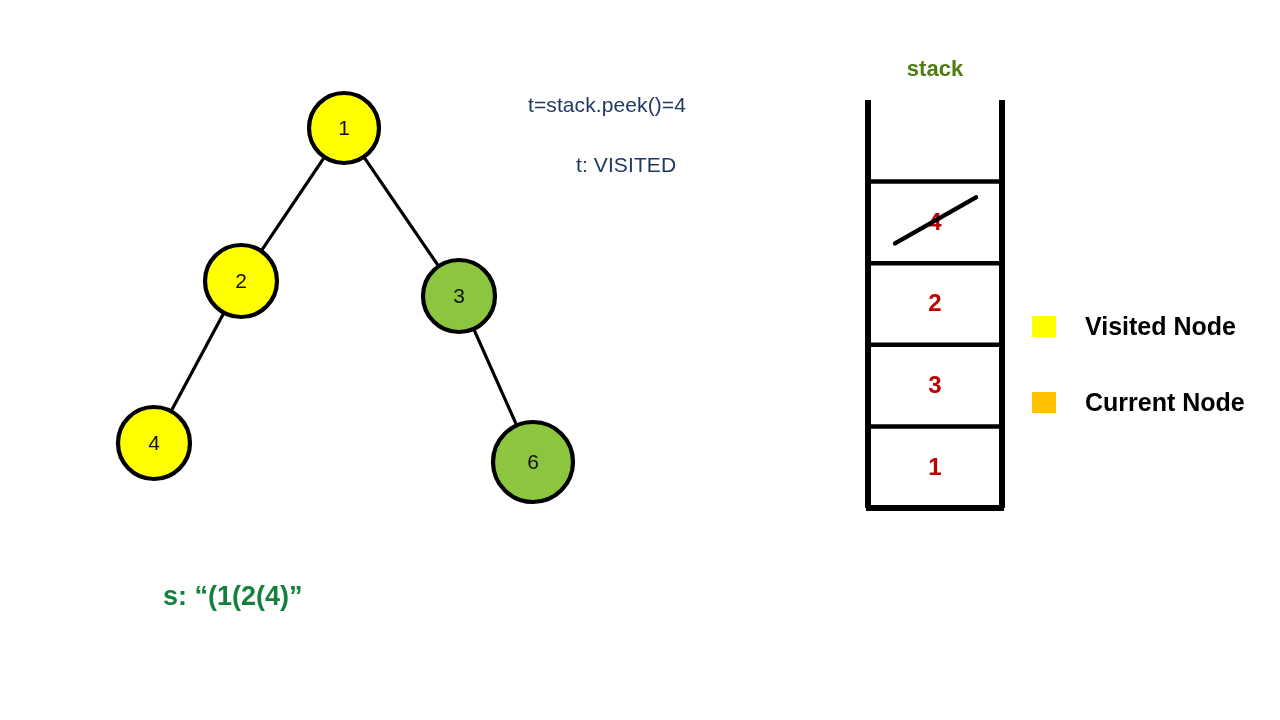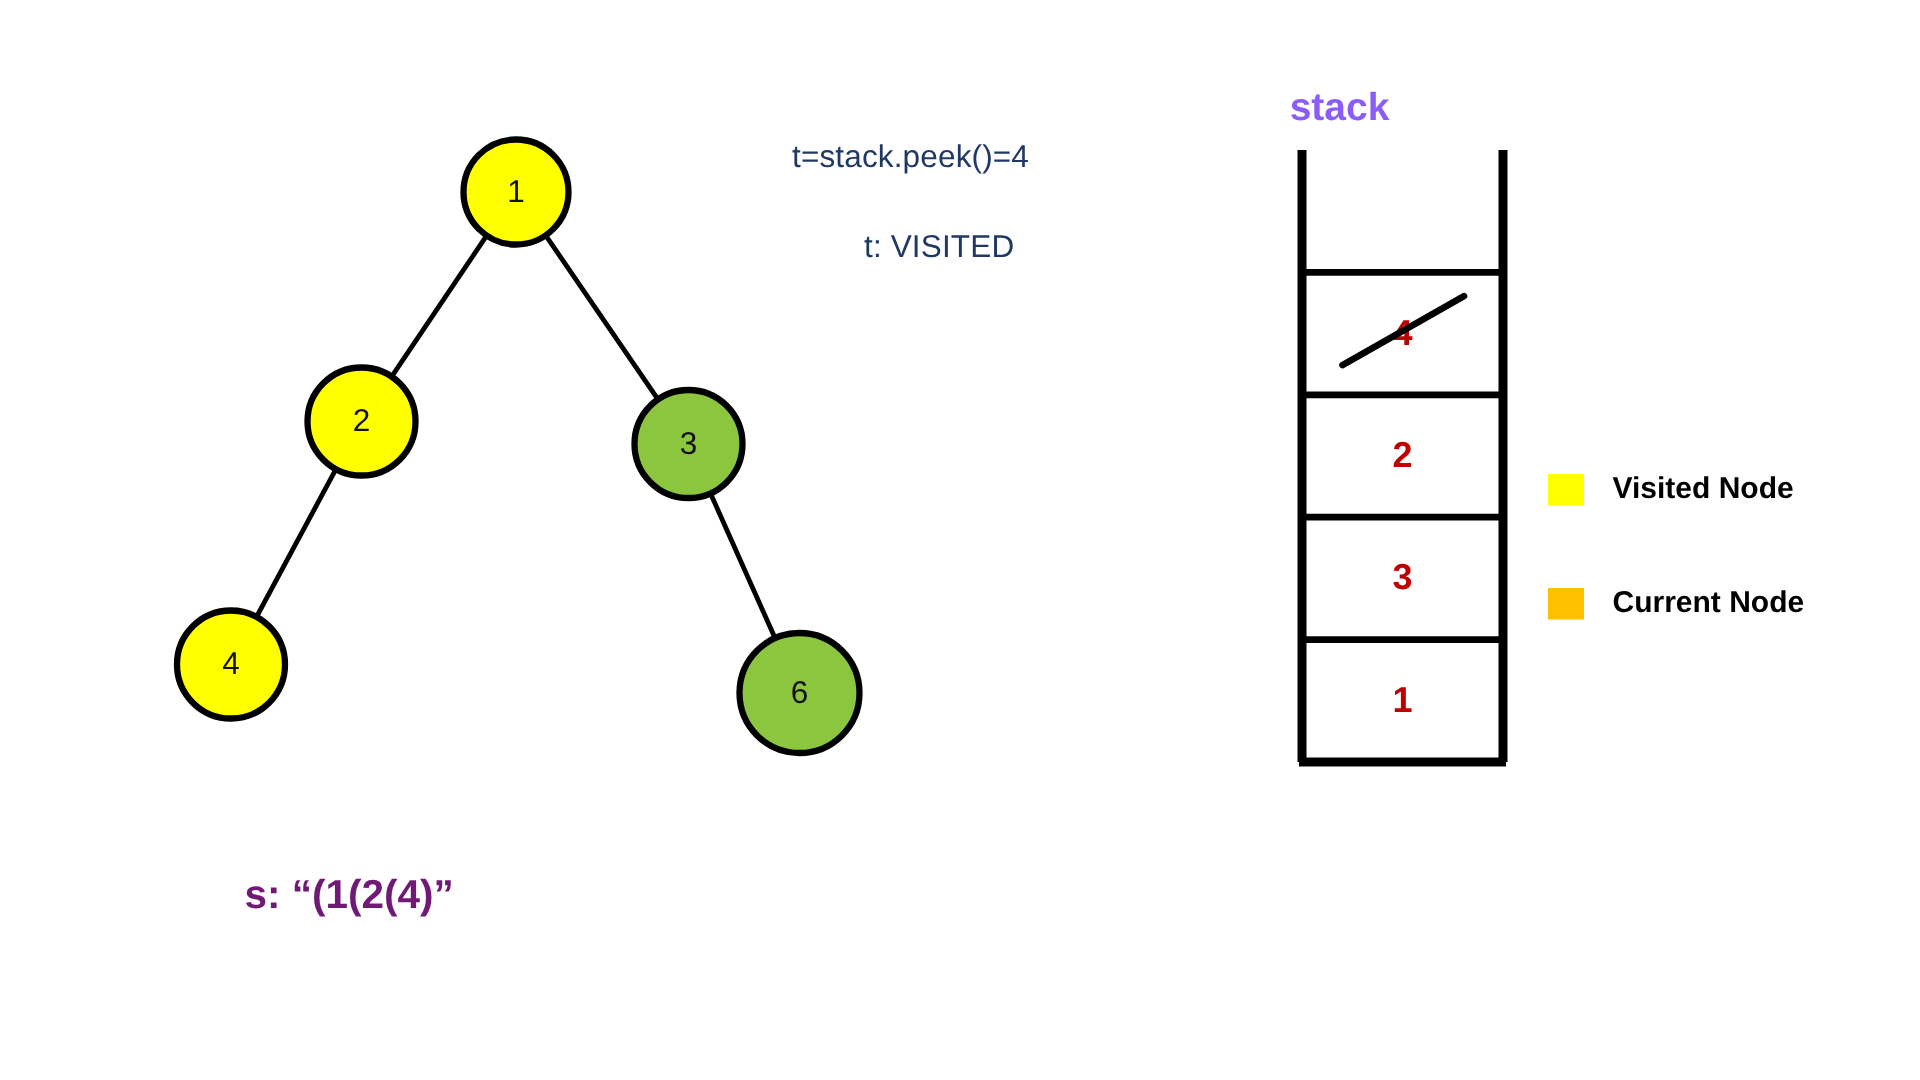--- a/index.html
+++ b/index.html
@@ -52,35 +52,35 @@
     font-size: 21px;
     white-space: nowrap;
     letter-spacing: 0.1px;
   }
   #anno-peek { left: 528px; top: 93px; }
   #anno-visited { left: 528px; top: 153px; margin-left: 48px; }
 
   #s-string {
     left: 163px;
     top: 581px;
-    color: #701a75;
+    color: #15803d;
     font-weight: bold;
     font-size: 27px;
     white-space: nowrap;
   }
 
   
   #stack-title {
-    left: 824px;
+    left: 866px;
     top: 56px;
     width: 138px;
     text-align: center;
-    color: #8b5cf6;
+    color: #4d7c0f;
     font-weight: bold;
-    font-size: 26px;
+    font-size: 22px;
   }
   #stack-box {
     left: 860px;
     top: 96px;
     width: 150px;
     height: 420px;
   }
   .stack-cell-label {
     fill: #C00000;
     font-family: "Liberation Sans", sans-serif;
@@ -111,24 +111,24 @@
     align-items: center;
     height: 32px;
     margin-bottom: 44px;
   }
   .legend-swatch {
     width: 24px;
     height: 21px;
     flex: 0 0 auto;
   }
   .legend-text {
-    margin-left: 19px;
+    margin-left: 29px;
     color: #000000;
     font-weight: bold;
-    font-size: 20px;
+    font-size: 25px;
     white-space: nowrap;
   }
 </style>
 </head>
 <body>
 
 <svg id="canvas" viewBox="0 0 1280 720" width="1280" height="720" xmlns="http://www.w3.org/2000/svg">
   <g id="edge-layer">
       <line x1="326.12966003393683" y1="154.54526227968609" x2="259.4287880900027" y2="253.6251982740737" class="tree-edge"></line>
       <line x1="362.0755195861421" y1="154.40597643888583" x2="440.35962042679097" y2="268.768836797399" class="tree-edge"></line>

